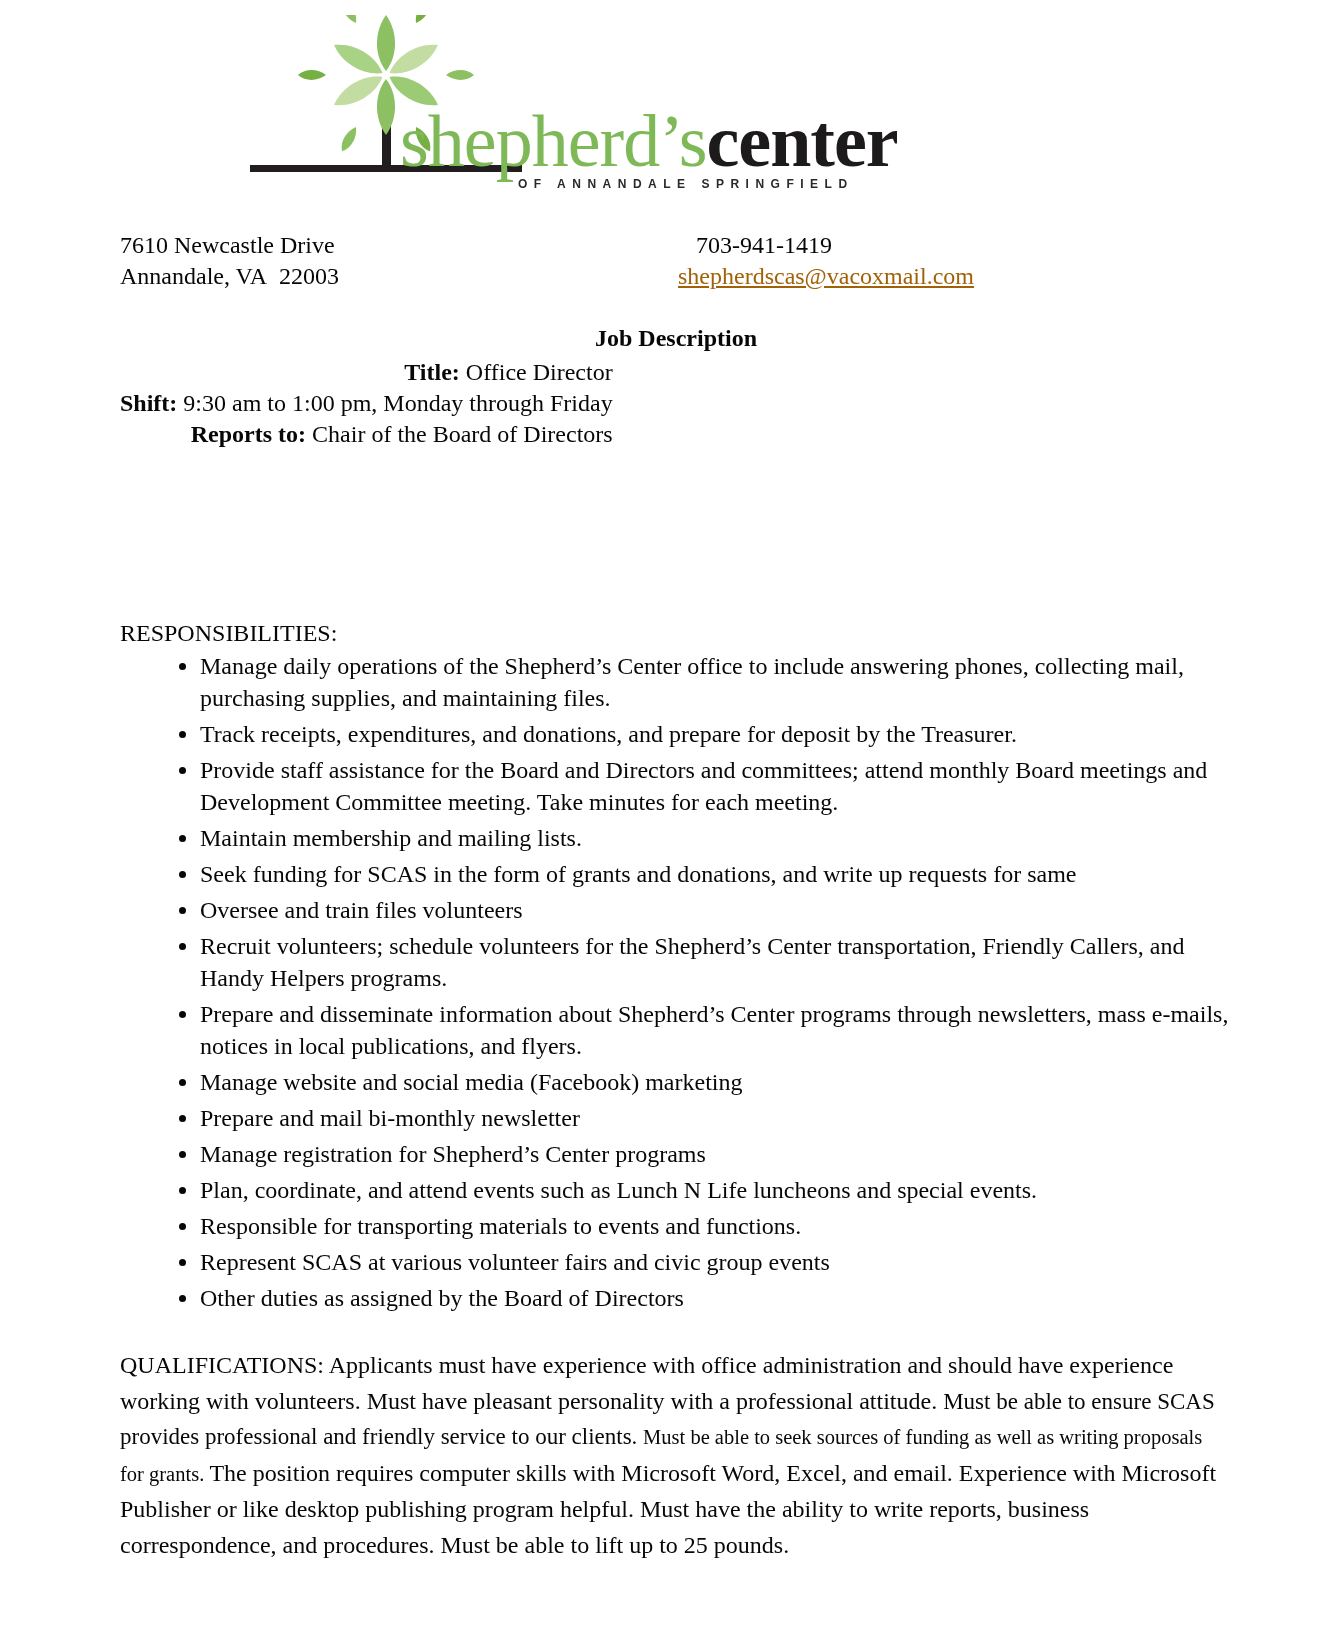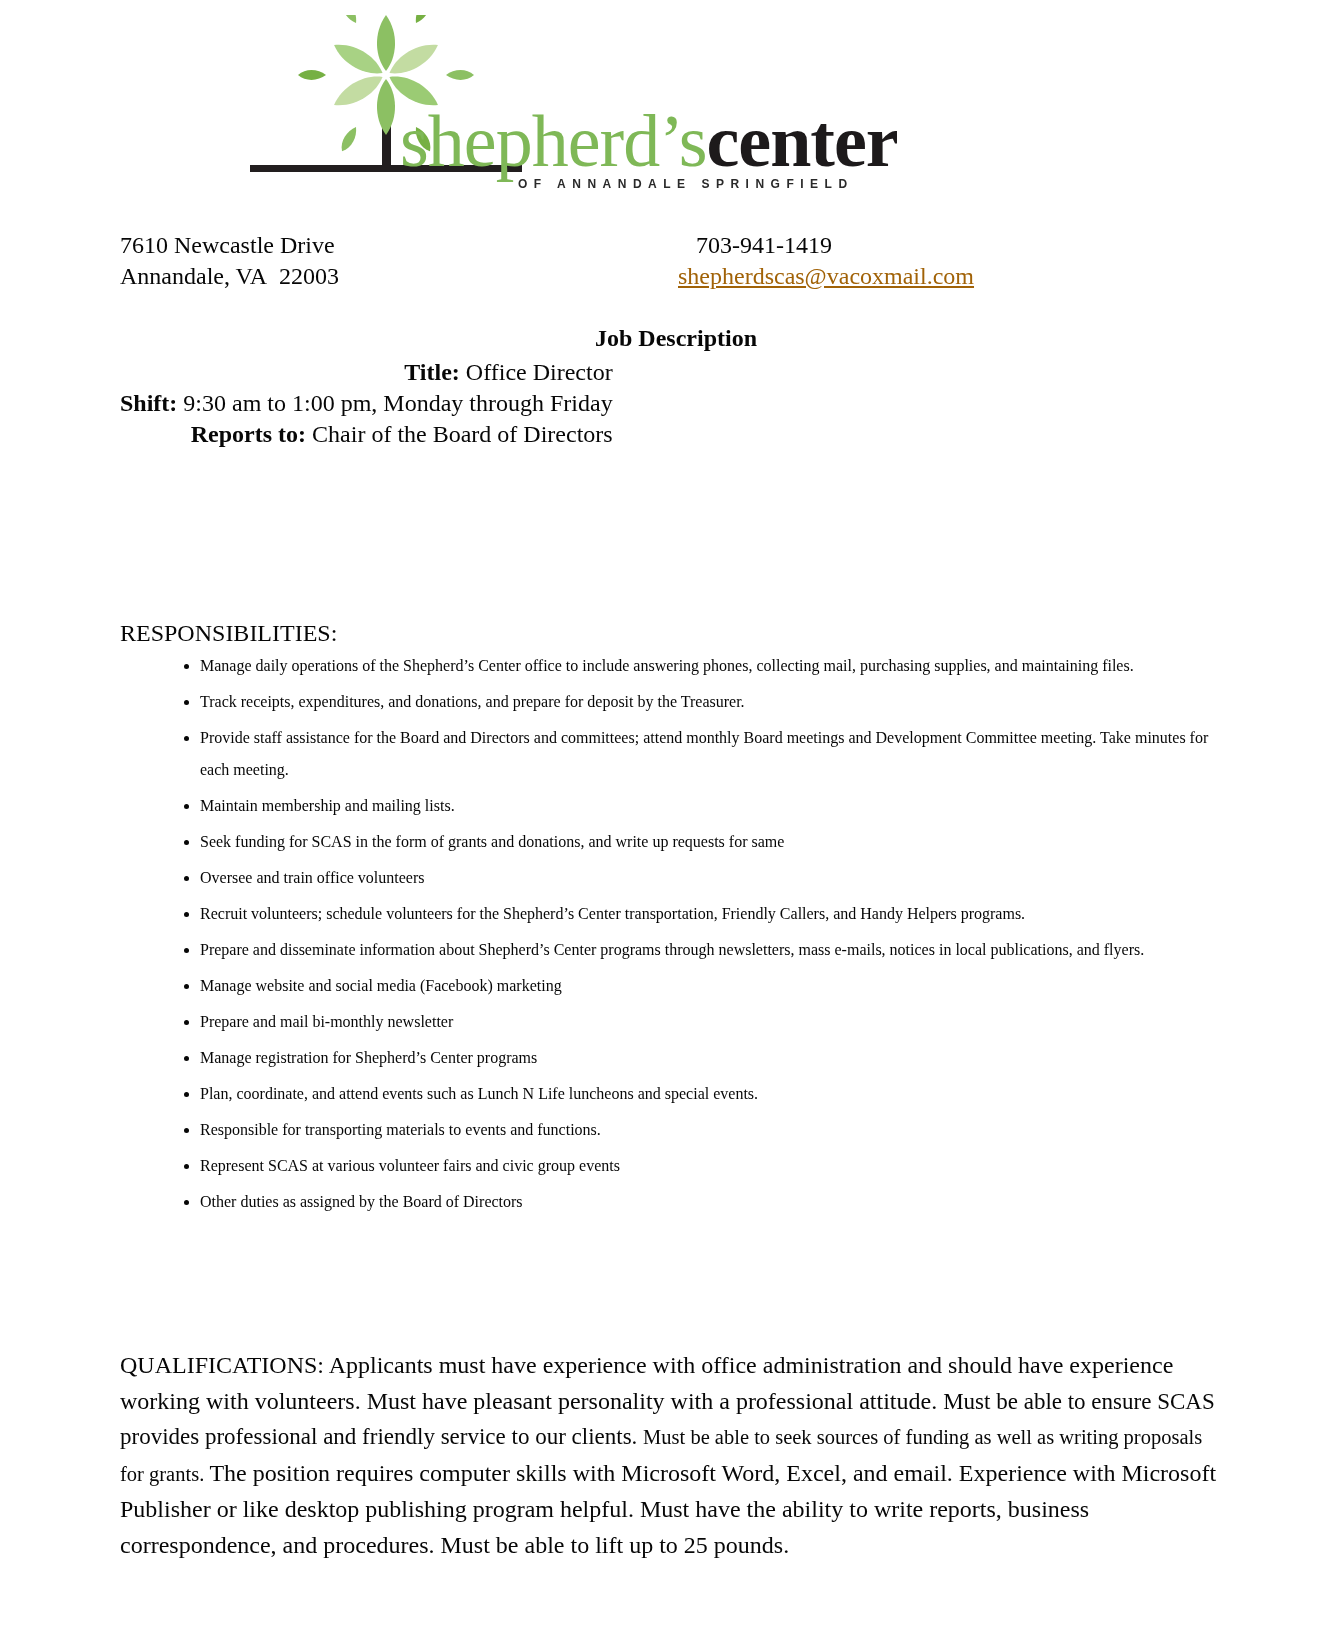--- a/index.html
+++ b/index.html
@@ -43,21 +43,21 @@
   .fields b{font-weight:bold;}
   
   .description{
     position:absolute;left:120px;top:505px;width:1015px;
     font-size:24px;line-height:37px;margin:0;
   }
   .resp-heading{position:absolute;left:120px;top:620px;font-size:24px;}
   .resp-list{
     position:absolute;left:120px;top:650px;width:1030px;
     margin:0;padding:0 0 0 80px;list-style:disc outside;
-    font-size:16px;line-height:32px;
+    font-size:24px;line-height:32px;
   }
   .resp-list li{margin:0 0 4px 0;padding:0;}
   .qualifications{
     position:absolute;left:120px;top:1348px;width:1105px;
     font-size:24px;line-height:35.5px;margin:0;
   }
   .q-mid{font-size:23px;}
   .q-small{font-size:20.5px;}
 </style>
 </head>
@@ -138,21 +138,21 @@
   </div>
 
 
   <div class="resp-heading">RESPONSIBILITIES:</div>
   <ul class="resp-list">
     <li>Manage daily operations of the Shepherd’s Center office to include answering phones, collecting mail, purchasing supplies, and maintaining files.</li>
     <li>Track receipts, expenditures, and donations, and prepare for deposit by the Treasurer.</li>
     <li>Provide staff assistance for the Board and Directors and committees; attend monthly Board meetings and Development Committee meeting. Take minutes for each meeting.</li>
     <li>Maintain membership and mailing lists.</li>
     <li>Seek funding for SCAS in the form of grants and donations, and write up requests for same</li>
-    <li>Oversee and train office volunteers</li>
+    <li>Oversee and train files volunteers</li>
     <li>Recruit volunteers; schedule volunteers for the Shepherd’s Center transportation, Friendly Callers, and Handy Helpers programs.</li>
     <li>Prepare and disseminate information about Shepherd’s Center programs through newsletters, mass e-mails, notices in local publications, and flyers.</li>
     <li>Manage website and social media (Facebook) marketing</li>
     <li>Prepare and mail bi-monthly newsletter</li>
     <li>Manage registration for Shepherd’s Center programs</li>
     <li>Plan, coordinate, and attend events such as Lunch N Life luncheons and special events.</li>
     <li>Responsible for transporting materials to events and functions.</li>
     <li>Represent SCAS at various volunteer fairs and civic group events</li>
     <li>Other duties as assigned by the Board of Directors</li>
   </ul>

